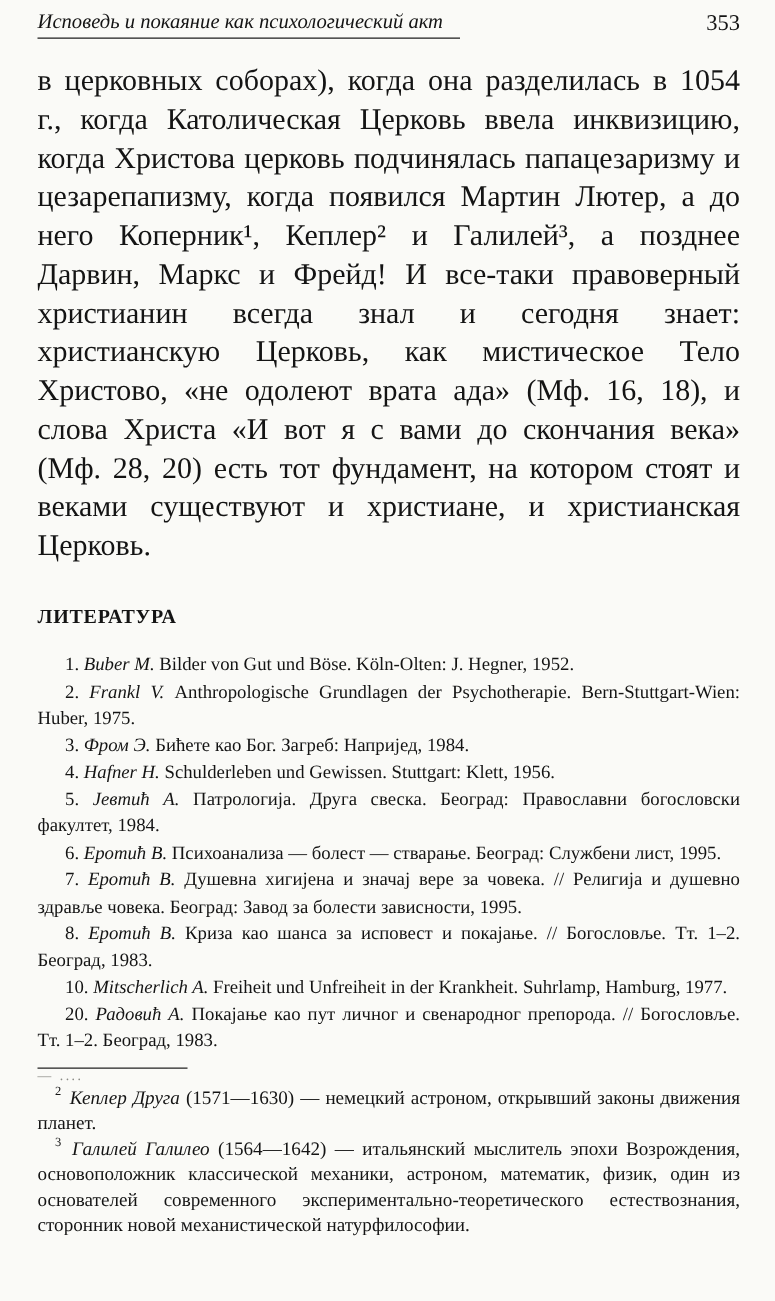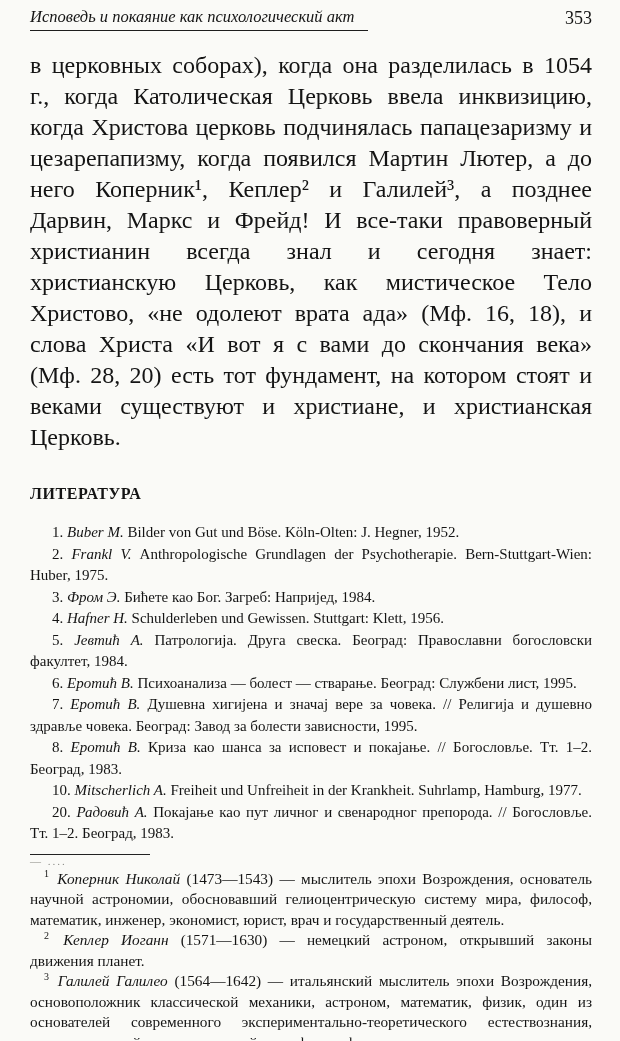--- a/index.html
+++ b/index.html
@@ -69,18 +69,17 @@
       <p class="ref"><span>8. </span><span class="author">Еротић В. </span><span>Криза као шанса за исповест и покајање. // Богословље. Тт. 1–2. Београд, 1983.</span></p>
       <p class="ref"><span>10. </span><span class="author">Mitscherlich A. </span><span>Freiheit und Unfreiheit in der Krankheit. Suhrlamp, Hamburg, 1977.</span></p>
       <p class="ref"><span>20. </span><span class="author">Радовић А. </span><span>Покајање као пут личног и свенародног препорода. // Богословље. Тт. 1–2. Београд, 1983.</span></p>
     </div>
 
   <div class="fn-rule"></div>
 
   <div class="fn-artifact">— ....</div>
 
   <div class="footnotes" id="footnotes">
-      <p class="fn"><sup>1</sup><span class="author"> Коперник Николай </span><span>(1473—1543) — мыслитель эпохи Возрождения, основатель научной астрономии, обосновавший гелиоцентрическую систему мира, философ, математик, инженер, экономист, юрист, врач и государственный деятель.</span></p>
-      <p class="fn"><sup>2</sup><span class="author"> Кеплер Иоганн </span><span>(1571—1630) — немецкий астроном, открывший законы движения планет.</span></p>
+      <p class="fn"><sup>2</sup><span class="author"> Кеплер Друга </span><span>(1571—1630) — немецкий астроном, открывший законы движения планет.</span></p>
       <p class="fn"><sup>3</sup><span class="author"> Галилей Галилео </span><span>(1564—1642) — итальянский мыслитель эпохи Возрождения, основоположник классической механики, астроном, математик, физик, один из основателей современного экспериментально-теоретического естествознания, сторонник новой механистической натурфилософии.</span></p>
     </div>
 
 </div>
 
 </body></html>

